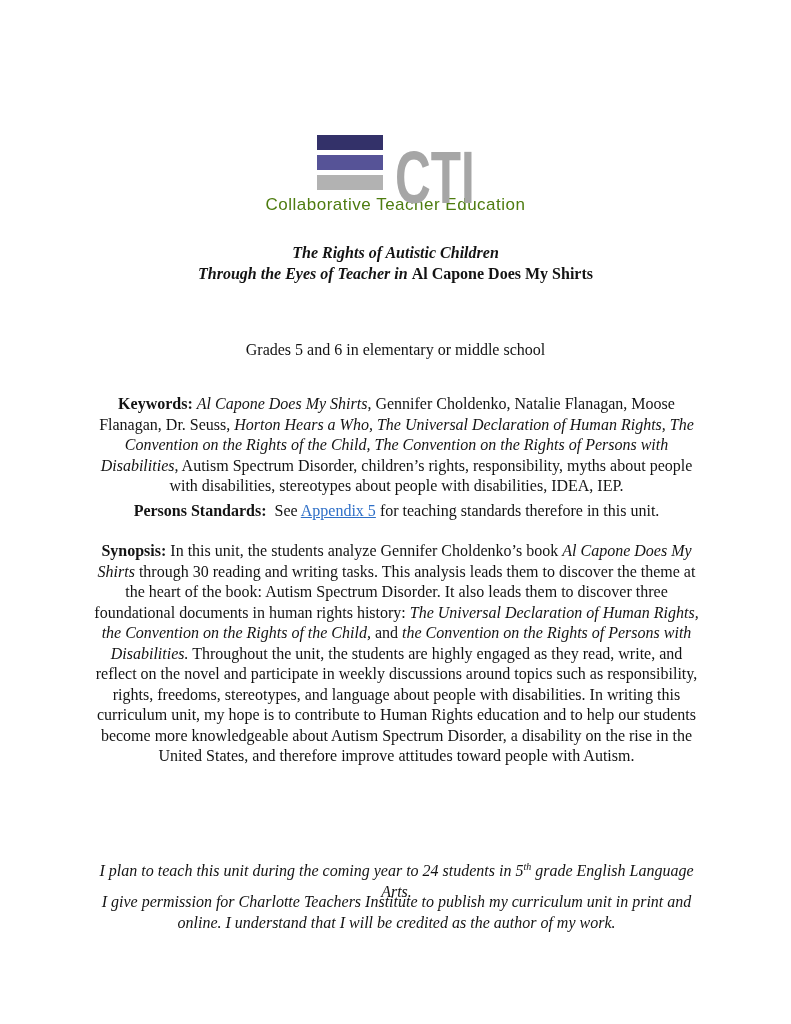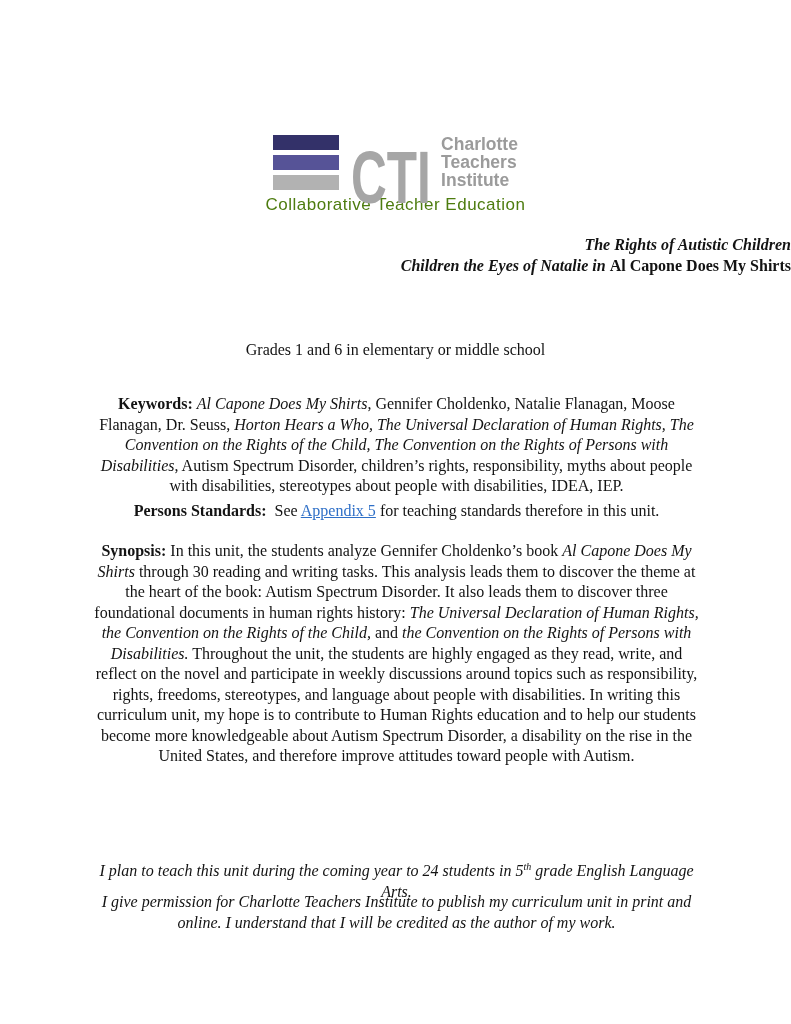--- a/index.html
+++ b/index.html
@@ -60,39 +60,34 @@
   <div class="logo">
     <div class="logo-row">
       <div class="logo-bars">
         <div class="bar" style="background: rgb(51, 49, 105);"></div>
         <div class="bar" style="background: rgb(86, 83, 151);"></div>
         <div class="bar" style="background: rgb(178, 178, 178);"></div>
       </div>
       <div class="logo-acronym" style="color: rgb(166, 166, 166);">
         <span class="squeeze">CTI</span>
       </div>
-      <div class="logo-name" style="color: rgb(155, 155, 155);">
-        <div>Charlotte</div>
-        <div>Teachers</div>
-        <div>Institute</div>
-      </div>
     </div>
     <div class="logo-tagline" style="color: #4d7c0f;">Collaborative Teacher Education</div>
   </div>
 
-  <div class="abs center" style="top:235px;text-align:right;">
+  <div class="abs center" style="top:243px;">
     <p class="bold it">The Rights of Autistic Children</p>
-    <p class="bold"><span class="it">Children the Eyes of Natalie in </span><span>Al Capone Does My Shirts</span></p>
+    <p class="bold"><span class="it">Through the Eyes of Teacher in </span><span>Al Capone Does My Shirts</span></p>
   </div>
 
   <div class="abs center" style="top:287px;">
   </div>
 
   <div class="abs center" style="top:340px;">
-    <p>Grades 1 and 6 in elementary or middle school</p>
+    <p>Grades 5 and 6 in elementary or middle school</p>
   </div>
 
   <p class="abs col" style="top:394px;"><span class="bold">Keywords: </span><span class="it">Al Capone Does My Shirts</span><span>, Gennifer Choldenko, Natalie Flanagan, Moose Flanagan, Dr. Seuss, </span><span class="it">Horton Hears a Who, The Universal Declaration of Human Rights, The Convention on the Rights of the Child, The Convention on the Rights of Persons with Disabilities</span><span>, Autism Spectrum Disorder, children’s rights, responsibility, myths about people with disabilities, stereotypes about people with disabilities, IDEA, IEP.</span></p>
 
   <p class="abs col" style="top:501px;"><span class="bold">Persons Standards:</span><span>&nbsp; See </span><a class="link">Appendix 5</a><span> for teaching standards therefore in this unit.</span></p>
 
   <p class="abs col" style="top:541px;"><span class="bold">Synopsis:</span><span> In this unit, the students analyze Gennifer Choldenko’s book </span><span class="it">Al Capone Does My Shirts</span><span> through 30 reading and writing tasks. This analysis leads them to discover the theme at the heart of the book: Autism Spectrum Disorder. It also leads them to discover three foundational documents in human rights history: </span><span class="it">The Universal Declaration of Human Rights, the Convention on the Rights of the Child,</span><span> and </span><span class="it">the Convention on the Rights of Persons with Disabilities.</span><span> Throughout the unit, the students are highly engaged as they read, write, and reflect on the novel and participate in weekly discussions around topics such as responsibility, rights, freedoms, stereotypes, and language about people with disabilities. In writing this curriculum unit, my hope is to contribute to Human Rights education and to help our students become more knowledgeable about Autism Spectrum Disorder, a disability on the rise in the United States, and therefore improve attitudes toward people with Autism.</span></p>
 
   <p class="abs col it" style="top:861px;"><span>I plan to teach this unit during the coming year to 24 students in 5</span><sup>th</sup><span> grade English Language Arts.</span></p>
 

